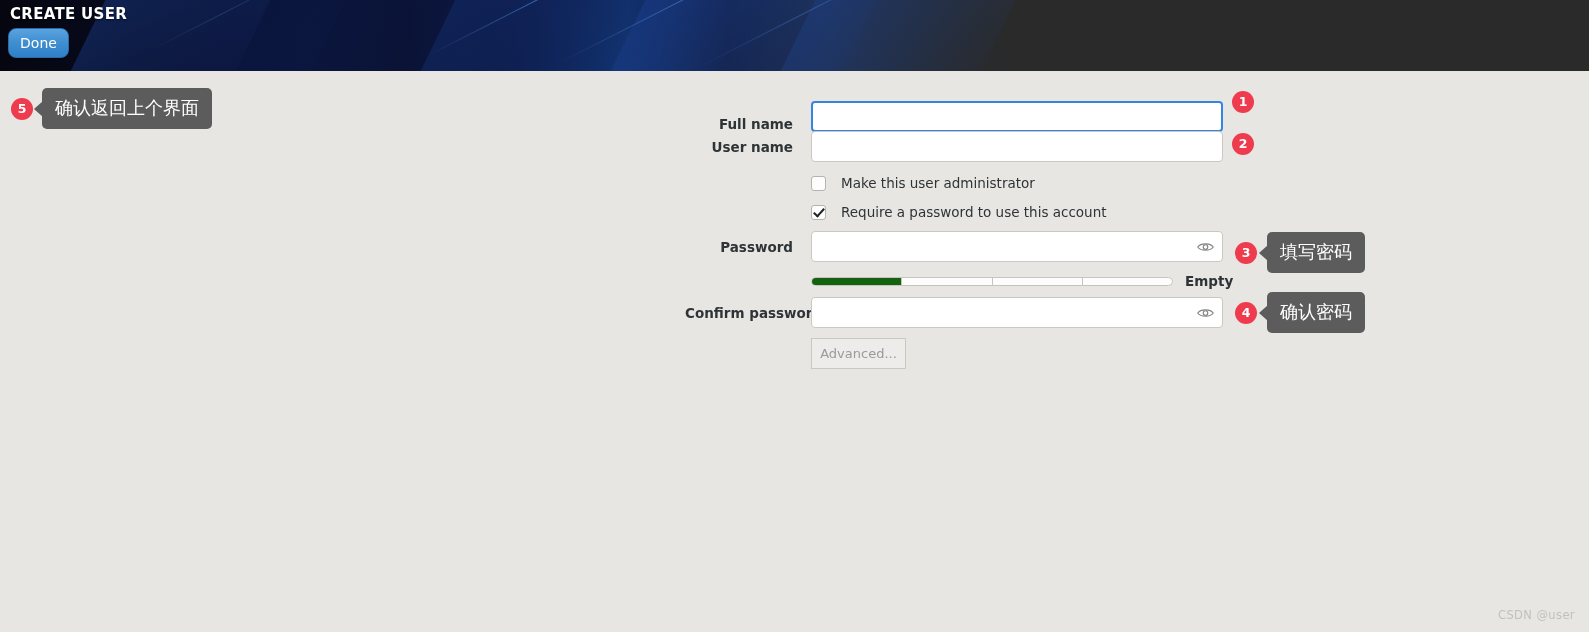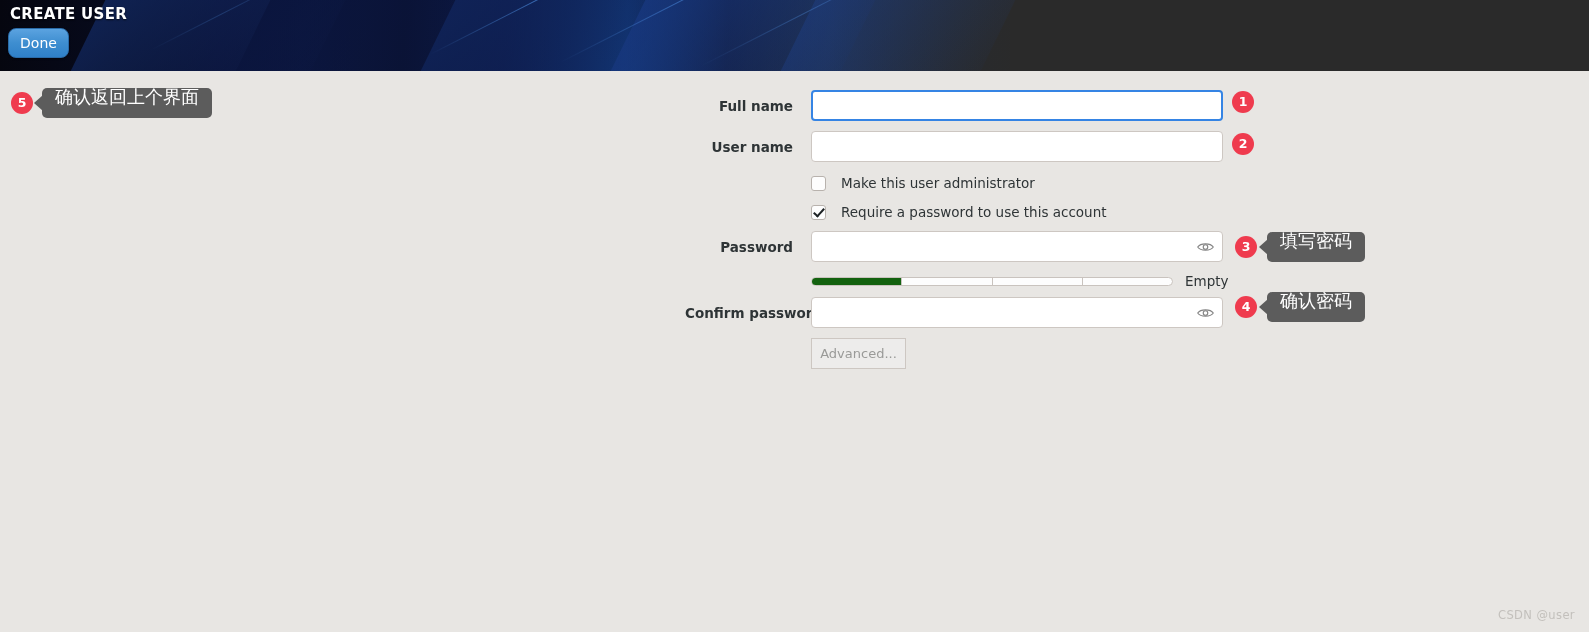--- a/index.html
+++ b/index.html
@@ -184,21 +184,21 @@
     flex: 1;
     height: 100%;
     border-right: 1px solid #c9c3be;
     background: transparent;
   }
   .seg:last-child { border-right: none; }
   .seg.filled { background: #13620f; }
   #strength-text {
     margin-left: 12px;
     font-size: 13.5px;
-    font-weight: normal;
+    font-weight: bold;
     color: #2e3436;
   }
 
   
   #advanced-button {
     position: absolute;
     left: 811px; top: 267px;
     width: 95px; height: 31px;
     background: #edeceb;
     border: 1px solid #cdc7c2;
@@ -228,21 +228,21 @@
     flex: none;
     z-index: 3;
   }
   .bubble {
     position: relative;
     background: #5c5c5c;
     color: #ffffff;
     border-radius: 5px;
     font-size: 18px;
     line-height: 1;
-    padding: 0 13px 12px 13px;
+    padding: 11px 13px 12px 13px;
     white-space: nowrap;
     margin-left: 10px;
   }
   .bubble::before {
     content: "";
     position: absolute;
     left: -8px; top: 50%;
     transform: translateY(-50%);
     border-top: 8px solid transparent;
     border-bottom: 8px solid transparent;
@@ -275,21 +275,21 @@
       <div class="streak k2"></div>
       <div class="streak k3"></div>
       <div class="streak k4"></div>
     </div>
     <div id="header-title">CREATE USER</div>
     <div id="done-button">Done</div>
   </div>
 
   <div id="form-area">
 
-    <div class="row" style="left:685px; top:19px;">
+    <div class="row" style="left:685px; top:30px;align-items:flex-end;">
       <div class="field-label">Full name</div>
       <input class="text-input focused" type="text" value="" style="">
     </div>
 
     <div class="row" style="left:685px; top:60px;">
       <div class="field-label">User name</div>
       <input class="text-input" type="text" value="" style="">
     </div>
 
     <div class="chk-row" style="top:104px;">

